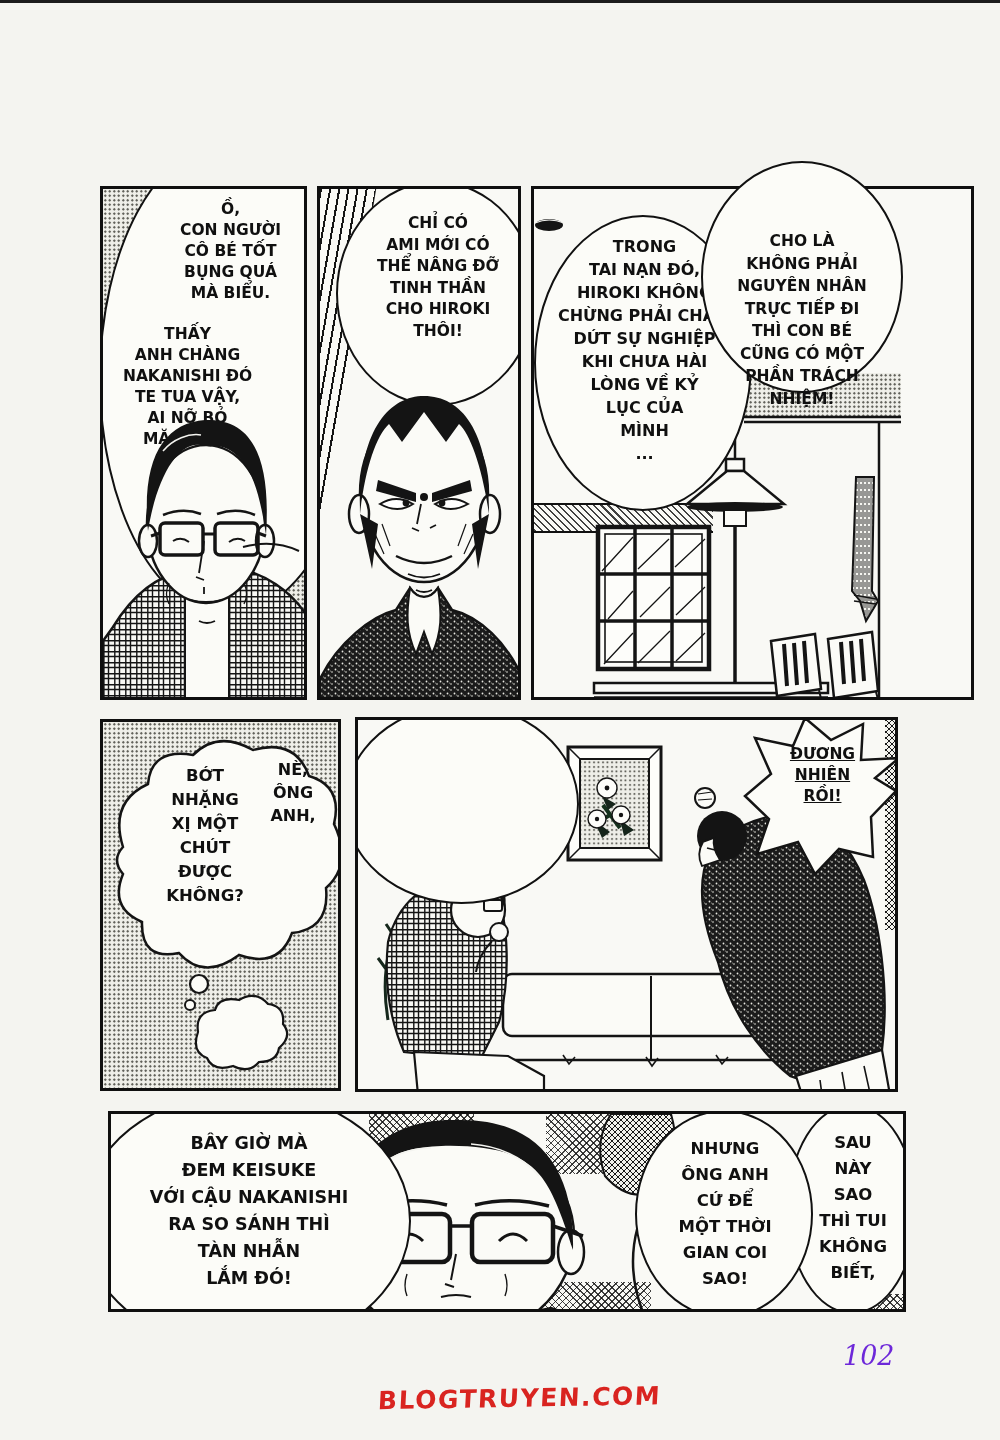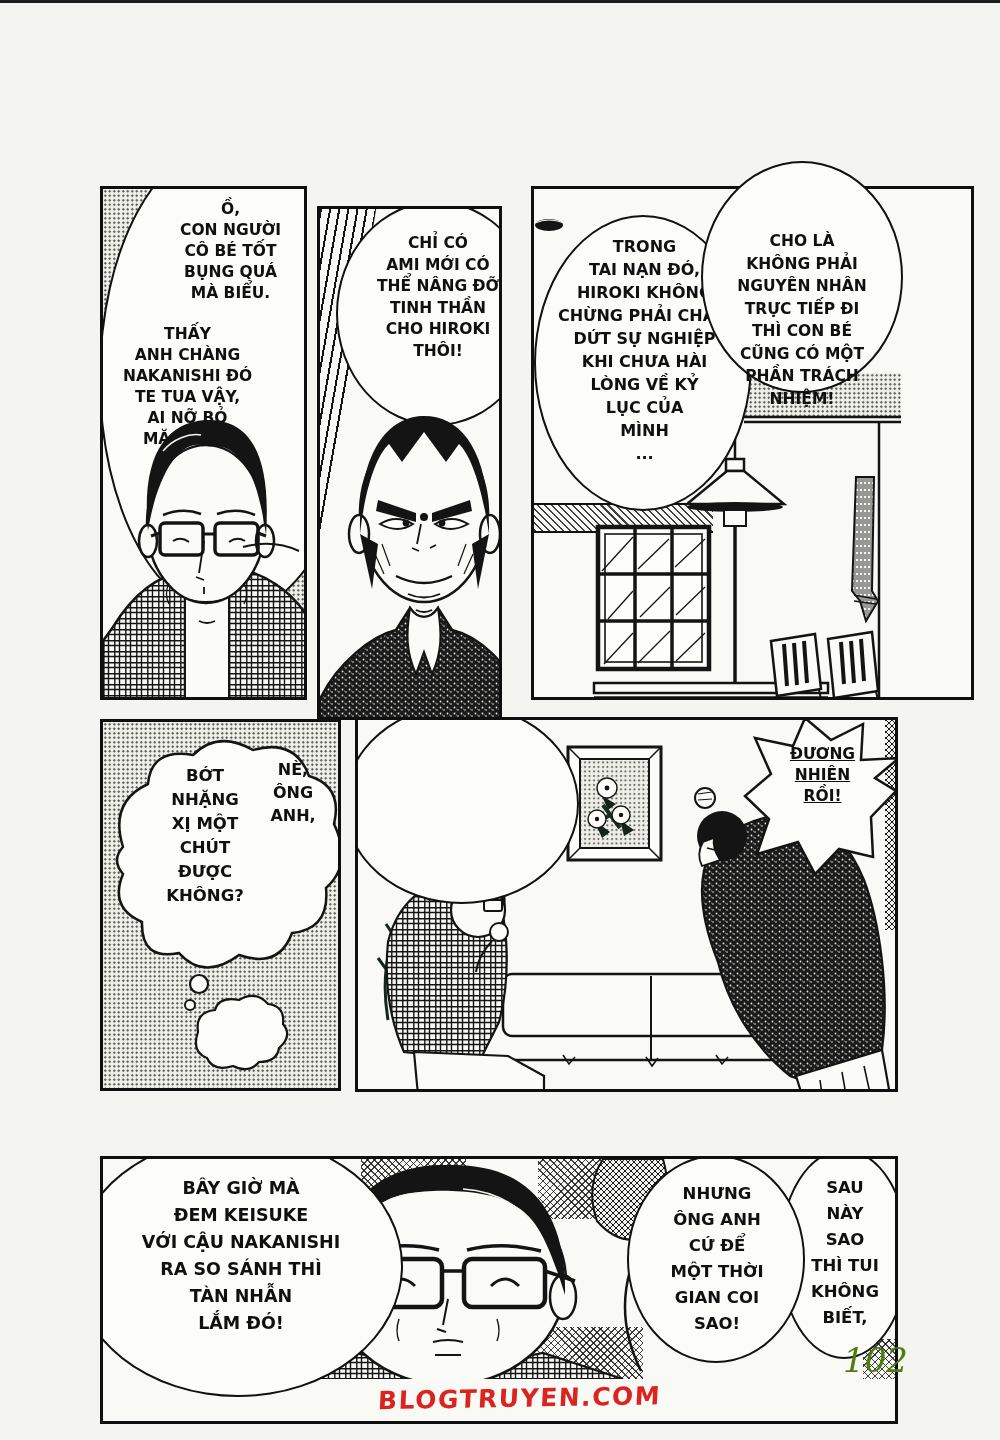--- a/index.html
+++ b/index.html
@@ -9,21 +9,21 @@
   .panel{position:absolute;background:#f9f9f5;border:3px solid #0f0f0f;box-sizing:border-box;overflow:hidden;}
   .abs{position:absolute;}
   .dots{background-color:#efefe9;background-image:radial-gradient(circle,#56564f 1px,transparent 1.3px);background-size:4.5px 4.5px;}
   .diagband{background-image:repeating-linear-gradient(45deg,rgba(18,18,18,.8) 0 1.5px,transparent 1.5px 5px);border-top:2px solid #111;border-bottom:2px solid #111;}
   .xhatch{background-image:repeating-linear-gradient(45deg,rgba(18,18,18,.8) 0 1.1px,transparent 1.1px 5px),repeating-linear-gradient(-45deg,rgba(18,18,18,.8) 0 1.1px,transparent 1.1px 5px);}
   .speed{background:repeating-linear-gradient(100deg,#141414 0 2px,transparent 2px 9px);
          clip-path:polygon(0 0,72% 0,30% 52%,0 88%);}
   .bubble{position:absolute;background:#fcfcf8;border:2.5px solid #111;border-radius:50%;box-sizing:border-box;}
   .btxt{position:absolute;text-align:center;font-weight:700;white-space:pre-line;color:#101010;}
   .wm{position:absolute;font-weight:800;letter-spacing:1.5px;transform:rotate(-1deg) skewX(-4deg);}
-  .pagenum{position:absolute;font-family:"DejaVu Serif",serif;font-style:italic;font-size:34px;color:#4d7c0f;}
+  .pagenum{position:absolute;font-family:"DejaVu Serif",serif;font-style:italic;font-size:27px;color:#6d28d9;}
   svg{display:block;}
 </style>
 </head>
 <body>
 
 <svg width="0" height="0" aria-hidden="true">
   <defs>
     <pattern id="plaid" width="11" height="11" patternUnits="userSpaceOnUse">
       <rect width="11" height="11" fill="#f8f8f4"></rect>
       <path d="M0 0.8H11 M0 5.5H11" stroke="#141414" stroke-width="1.4"></path>
@@ -84,21 +84,21 @@
       <path d="M100,345 L112,345 M48,347 L57,344 M155,344 L163,347" stroke="#141414" stroke-width="3" fill="none"></path>
       <path d="M60,326 Q80,318 98,325 M114,325 Q134,318 152,326" stroke="#141414" stroke-width="2.5" fill="none"></path>
       <path d="M70,352 Q78,347 86,353 M126,353 Q134,347 142,352" stroke="#141414" stroke-width="2" fill="none"></path>
       <path d="M101,352 L96,384 M93,388 L101,391" stroke="#141414" stroke-width="1.8" fill="none"></path>
       <path d="M101,398 L101,405 M88,411 Q103,415 118,411 M96,432 Q104,436 112,432" stroke="#141414" stroke-width="1.8" fill="none"></path>
       <path d="M66,394 Q61,405 66,415 M141,394 Q146,405 141,415" stroke="#141414" stroke-width="1.3" fill="none"></path>
       <path d="M140,358 Q170,350 196,362" stroke="#141414" stroke-width="2" fill="none"></path>
     </svg>
   </div>
 
-  <div class="panel" style="left:317px;top:186px;width:185px;height:514px;margin-top:20px;">
+  <div class="panel" style="left:317px;top:186px;width:204px;height:514px;">
     <div class="abs speed" style="left:0;top:0;width:78px;height:380px;"></div>
     <div class="bubble" style="left:16px;top:-8px;width:200px;height:225px;"></div>
     <div class="btxt" style="left:38px;top:24px;width:160px;font-size:15.5px;line-height:21.5px;">CHỈ CÓ
 AMI MỚI CÓ
 THỂ NÂNG ĐỠ
 TINH THẦN
 CHO HIROKI
 THÔI!</div>
     <svg class="abs" style="left:0;top:185px;" width="204" height="329" viewBox="0 0 204 329">
       <ellipse cx="104" cy="120" rx="64" ry="88" fill="#fbfbf7" stroke="#141414" stroke-width="2.5"></ellipse>
@@ -234,21 +234,21 @@
     </svg>
     <div class="bubble" style="left:-14px;top:-16px;width:235px;height:200px;"></div>
     <svg class="abs" style="left:385px;top:-4px;" width="158" height="160" viewBox="0 0 158 160">
       <polygon points="153,75 128,101 130,141 96,133 72,158 55,126 14,138 26,103 2,80 28,58 12,22 50,30 62,2 88,24 120,8 118,44 156,42 132,62" fill="#fcfcf8" stroke="#141414" stroke-width="2.5"></polygon>
     </svg>
     <div class="btxt" style="left:412px;top:24px;width:105px;font-size:15.5px;line-height:21px;text-decoration:underline;">ĐƯƠNG
 NHIÊN
 RỒI!</div>
   </div>
 
-  <div class="panel" style="left:100px;top:1111px;width:798px;height:268px;margin-top:45px;">
+  <div class="panel" style="left:108px;top:1111px;width:798px;height:201px;">
     <div class="abs xhatch" style="left:258px;top:0;width:105px;height:66px;"></div>
     <div class="abs xhatch" style="left:435px;top:0;width:95px;height:60px;"></div>
     <div class="abs xhatch" style="left:250px;top:168px;width:290px;height:52px;"></div>
     <div class="abs xhatch" style="left:760px;top:180px;width:38px;height:40px;"></div>
     <svg class="abs" style="left:0;top:0;" width="798" height="220" viewBox="0 0 798 220">
       <path d="M500,0 L560,0 Q572,42 552,74 Q520,92 494,62 Q482,28 500,0 Z" fill="url(#xhp)" stroke="#141414" stroke-width="2"></path>
       <path d="M540,80 Q505,145 538,212" stroke="#141414" stroke-width="2.5" fill="none"></path>
       <path d="M180,220 L252,194 L312,206 L322,220 Z" fill="url(#plaid)" stroke="#141414" stroke-width="2.2"></path>
       <path d="M368,220 L380,206 L440,194 L520,220 Z" fill="url(#plaid)" stroke="#141414" stroke-width="2.2"></path>
       <path d="M322,200 L368,200 L368,220 L322,220 Z" fill="#fbfbf7" stroke="#141414" stroke-width="2"></path>

